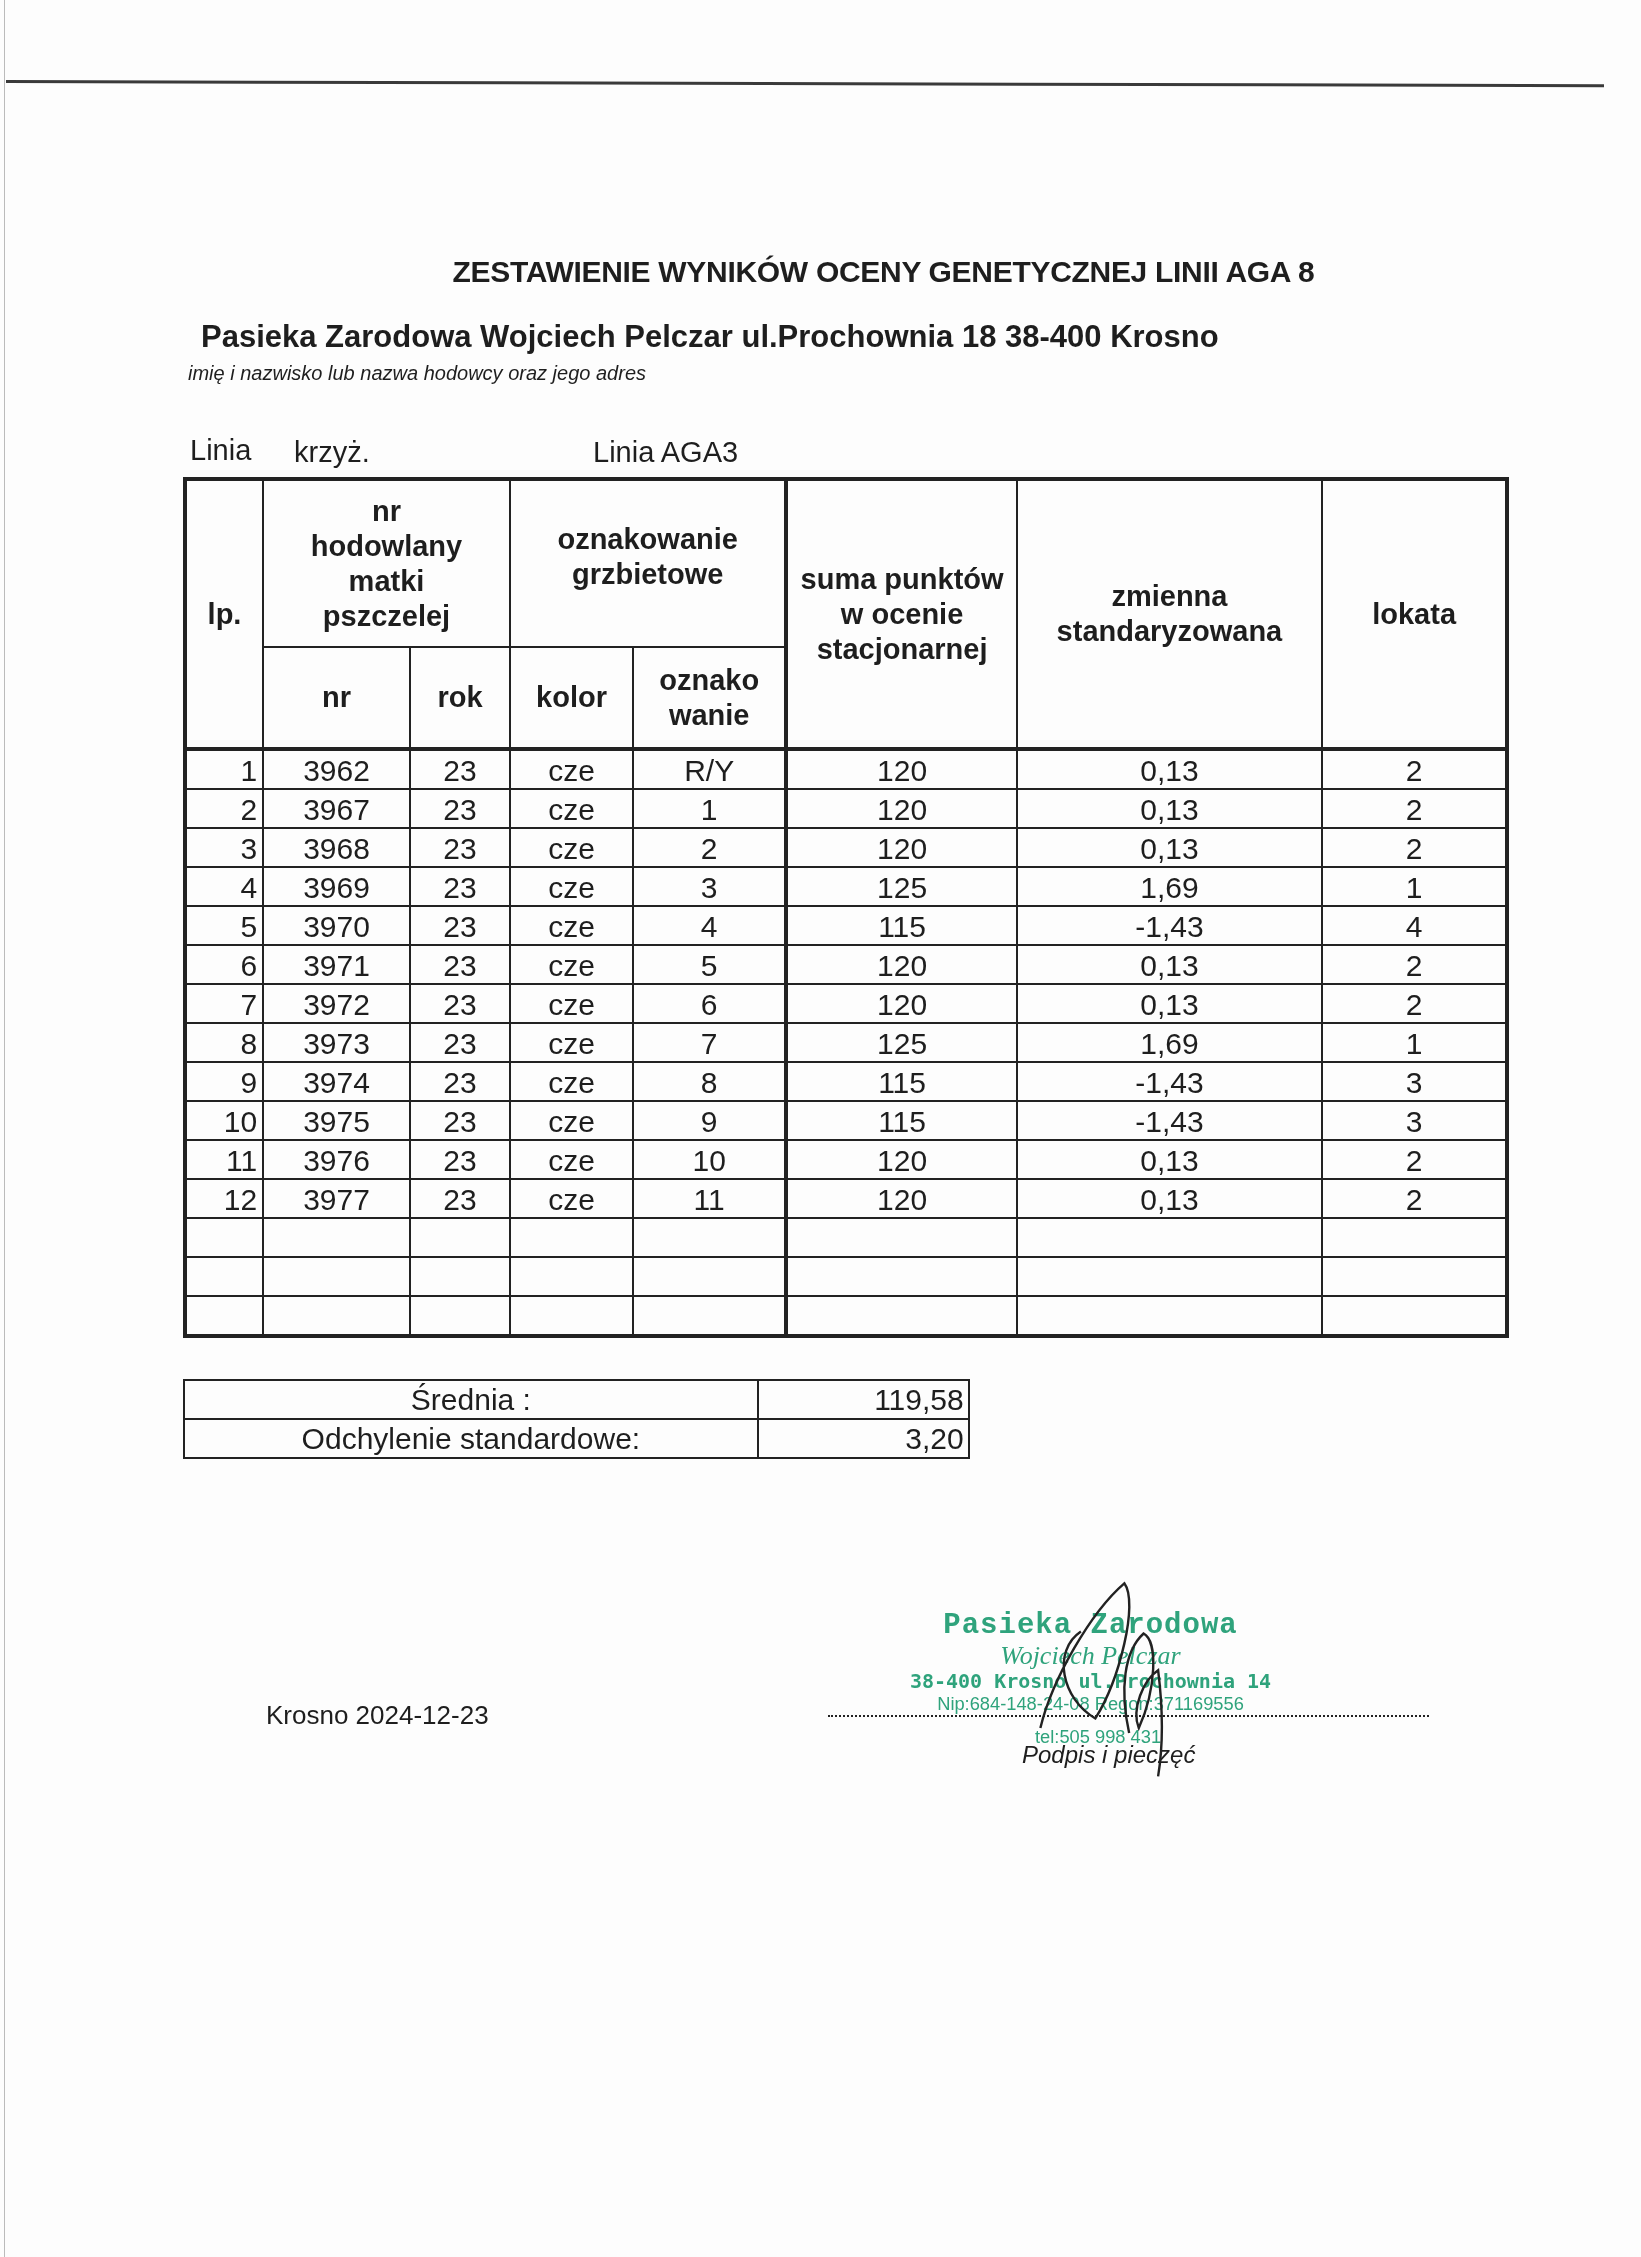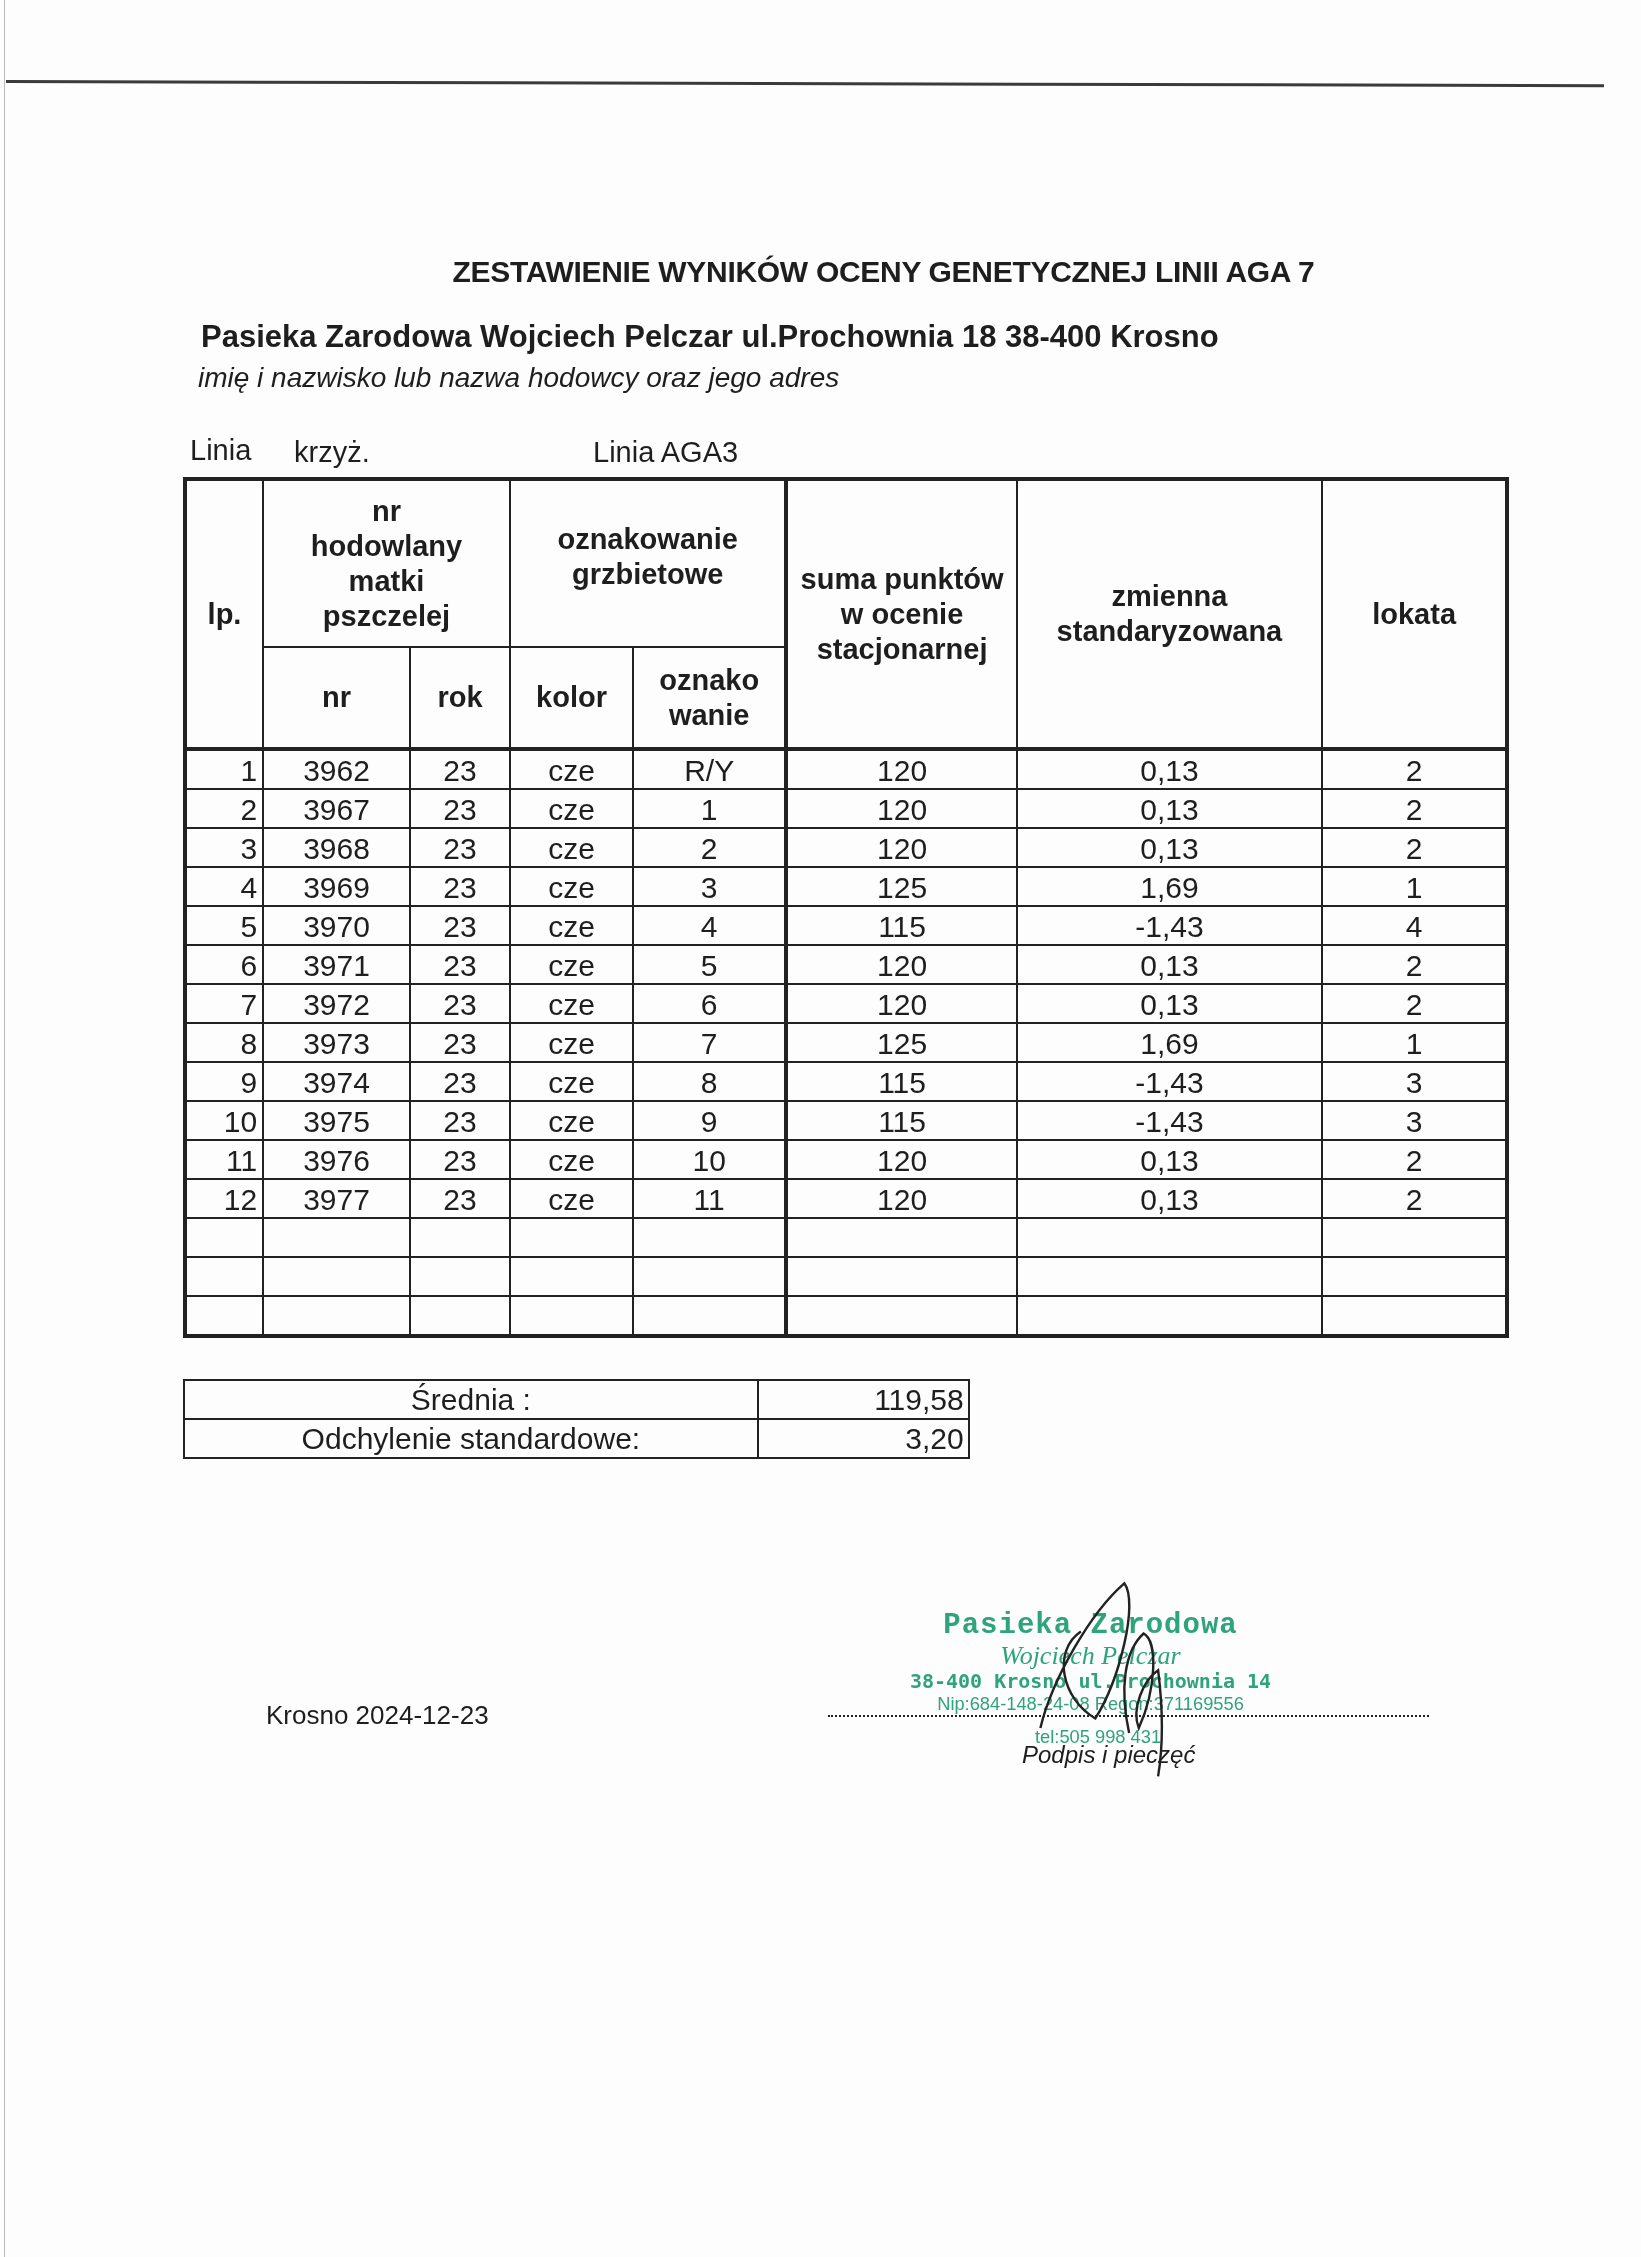--- a/index.html
+++ b/index.html
@@ -3,21 +3,21 @@
 <meta charset="utf-8">
 <style>
   html, body { margin:0; padding:0; }
   body { width:1641px; height:2257px; background:#fdfdfd; position:relative; overflow:hidden;
          font-family:"Liberation Sans", sans-serif; color:#1e1e1e; }
   .abs { position:absolute; }
   .top-rule { left:5.8px; top:80px; width:1598px; height:2.9px; background:#3a3a3a; transform:rotate(0.15deg); transform-origin:left; }
   .left-rule { left:3.9px; top:0; width:1px; height:2257px; background:#bbb; }
   .title { left:0; width:1641px; top:255px; text-align:center; font-weight:bold; font-size:30px; letter-spacing:-0.3px; padding-left:126px; box-sizing:border-box; }
   .breeder { left:201px; top:319px; font-weight:bold; font-size:31px; }
-  .breeder-caption { left:198px; top:362px; font-style:italic; font-size:28px; }
+  .breeder-caption { left:188px; top:362px; font-style:italic; font-size:20px; }
   .rasa { left:190px; top:434px; font-size:29px; }
   .rasa-val { left:294px; top:436px; font-size:29px; }
   .linia { left:593px; top:436px; font-size:29px; }
 
   table.main { position:absolute; left:183px; top:477px; border-collapse:collapse; border:4.8px solid #222; }
   table.main th, table.main td { border:2.4px solid #222; padding:0; }
   table.main th { font-weight:bold; font-size:29px; line-height:35px; text-align:center; vertical-align:middle; }
   table.main td { font-size:30px; height:37px; text-align:center; vertical-align:bottom; line-height:35px; }
   table.main td.lp { text-align:right; padding-right:4.8px; }
   table.main tr.first-data td { border-top:4.8px solid #222; }
@@ -40,21 +40,21 @@
   .tel { left:1035px; top:1726px; color:#2fa37c; font-size:18.3px; }
   .podpis { left:1022px; top:1741px; font-style:italic; font-size:24px; }
   .signature { left:1023px; top:1564px; }
 </style>
 </head>
 <body>
 
 <div class="abs left-rule"></div>
 <div class="abs top-rule"></div>
 
-<div class="abs title">ZESTAWIENIE WYNIKÓW OCENY GENETYCZNEJ LINII AGA 7</div>
+<div class="abs title">ZESTAWIENIE WYNIKÓW OCENY GENETYCZNEJ LINII AGA 8</div>
 <div class="abs breeder">Pasieka Zarodowa Wojciech Pelczar ul.Prochownia 18 38-400 Krosno</div>
 <div class="abs breeder-caption">imię i nazwisko lub nazwa hodowcy oraz jego adres</div>
 <div class="abs rasa" style="width:97px;overflow:hidden;white-space:nowrap;">Linia</div>
 <div class="abs rasa-val">krzyż.</div>
 <div class="abs linia">Linia AGA3</div>
 
 <table class="main">
   <thead>
     <tr style="height:168px">
       <th rowspan="2" class="c-lp">lp.</th>

